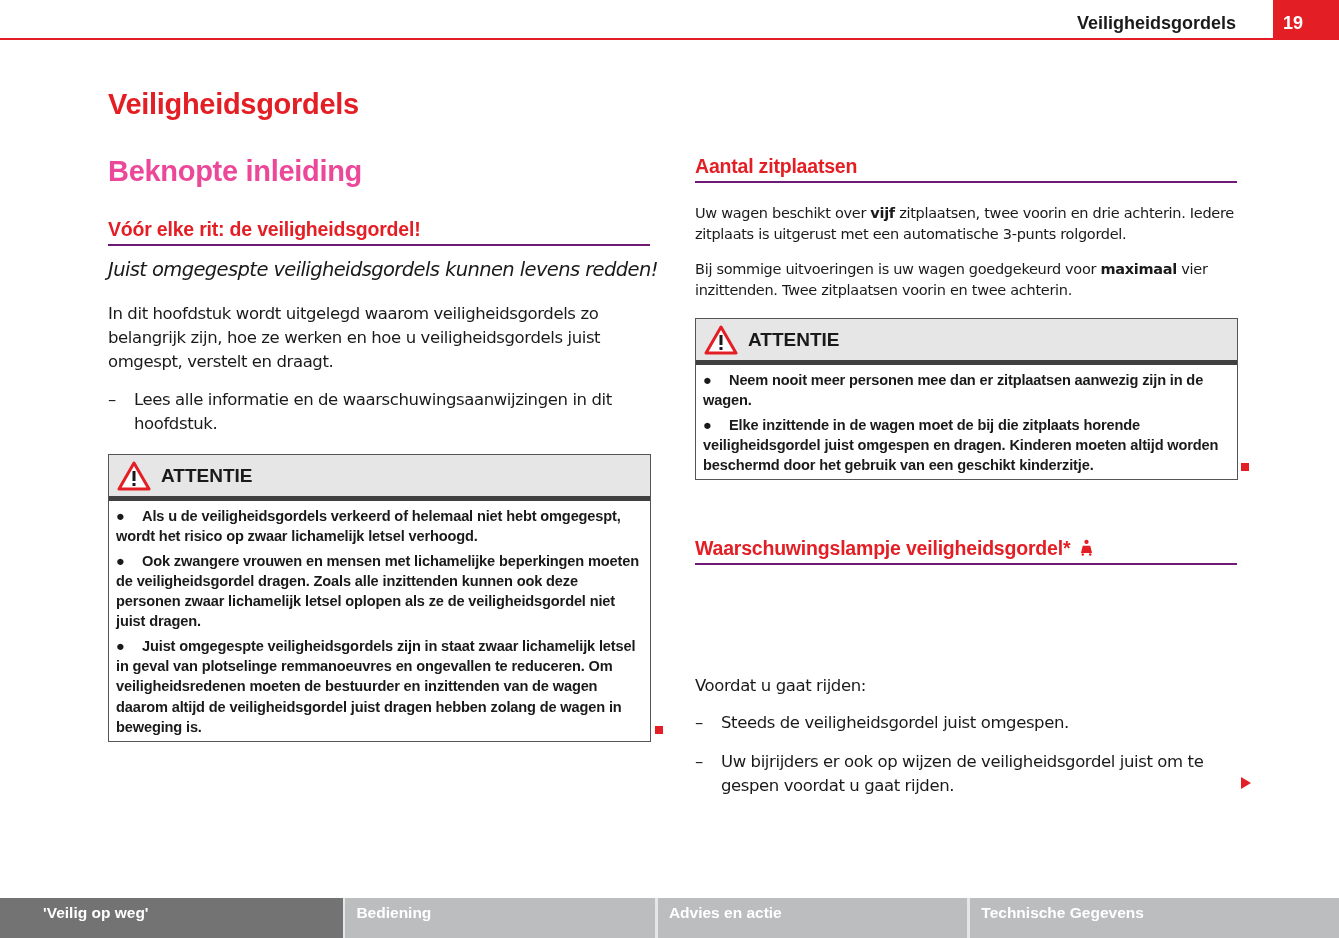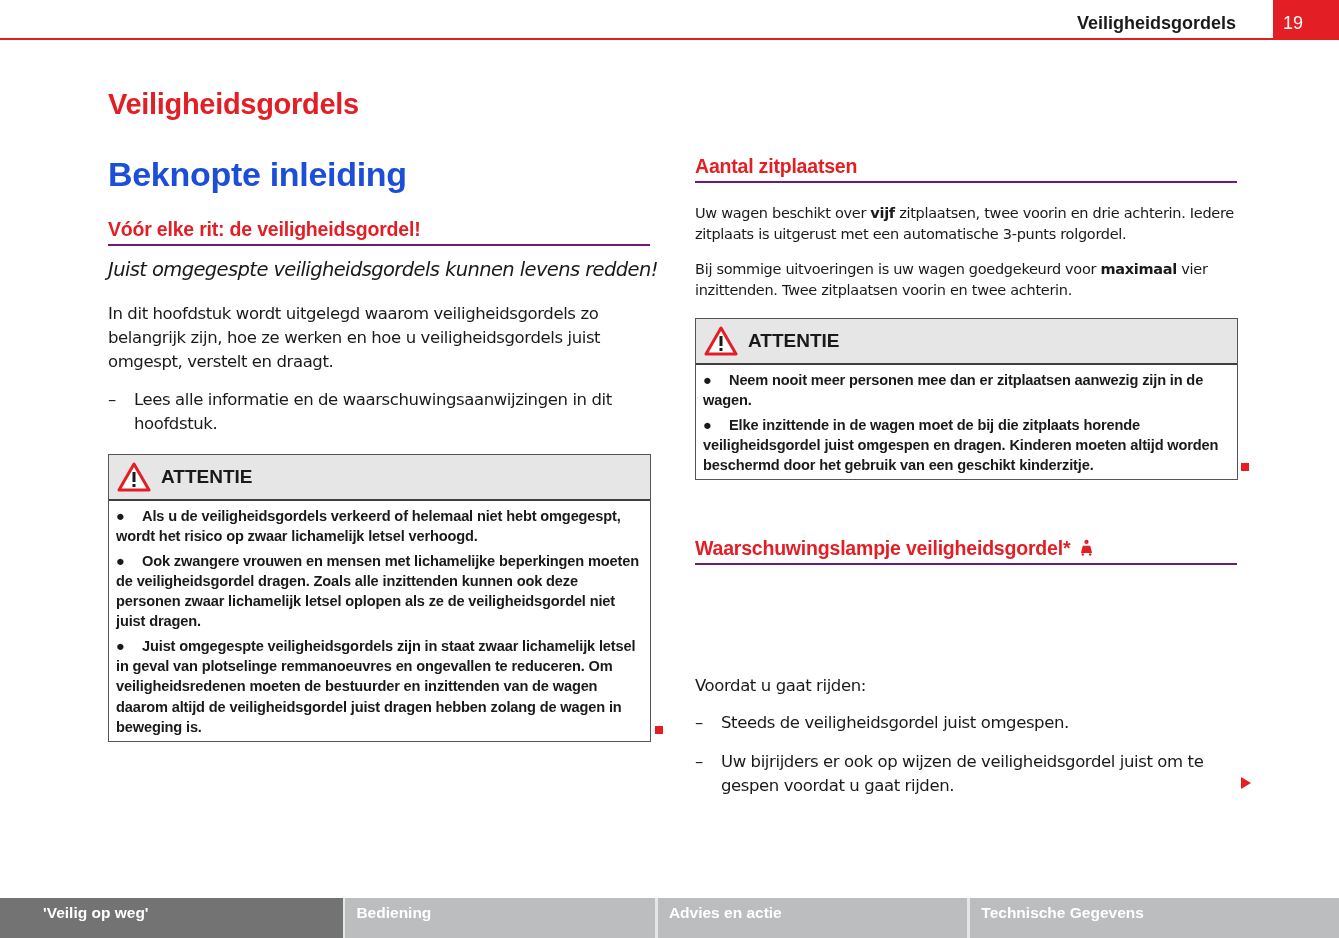--- a/index.html
+++ b/index.html
@@ -10,32 +10,32 @@
     .page { position: relative; width: 1339px; height: 938px; }
 
     
     .header-line { position: absolute; left: 0; top: 38px; width: 1339px; height: 2px; background: #e31e24; }
     .header-title {
       position: absolute; right: 103px; top: 13px;
       font-family: "Liberation Sans", sans-serif; font-weight: bold; font-size: 18px; color: #1a1a1a;
     }
     .page-number {
       position: absolute; left: 1273px; top: 0; width: 66px; height: 40px; background: #e31e24;
-      color: #fff; font-family: "Liberation Sans", sans-serif; font-weight: normal; font-size: 18px;
+      color: #fff; font-family: "Liberation Sans", sans-serif; font-weight: bold; font-size: 18px;
       padding: 13px 0 0 10px;
     }
 
     .h1 {
       position: absolute; left: 108px; top: 88px;
       font-family: "Liberation Sans", sans-serif; font-weight: bold; font-size: 29px; color: #e31e24;
       letter-spacing: -0.3px;
     }
     .h2 {
       position: absolute; left: 108px; top: 155px;
-      font-family: "Liberation Sans", sans-serif; font-weight: bold; font-size: 34px; color: #1d4ed8;
+      font-family: "Liberation Sans", sans-serif; font-weight: bold; font-size: 29px; color: #ec4899;
       letter-spacing: -0.3px;
     }
     .h3 {
       position: absolute;
       font-family: "Liberation Sans", sans-serif; font-weight: bold; font-size: 19.5px; color: #e31e24;
       border-bottom: 2px solid #701a75; padding-bottom: 3px;
       letter-spacing: -0.2px;
     }
     .lead {
       position: absolute; font-style: italic; font-size: 19.5px; color: #1a1a1a;
@@ -49,21 +49,21 @@
     .dash-item { position: absolute; font-size: 16.5px; line-height: 24px; letter-spacing: -0.4px;
       font-family: "DejaVu Sans", sans-serif; }
     .dash-item .dash { position: absolute; left: 0; top: 0; }
     .dash-item .txt { display: block; padding-left: 26px; }
 
     
     .warn {
       position: absolute; border: 1px solid #555; background: #fff;
     }
     .warn-head {
-      background: #e6e6e6; border-bottom: 2px solid #404040; height: 46px;
+      background: #e6e6e6; border-bottom: 5px solid #404040; height: 46px;
       display: flex; align-items: center; padding-left: 8px;
     }
     .warn-head svg { width: 34px; height: 30px; margin-right: 10px; }
     .warn-title {
       font-family: "Liberation Sans", sans-serif; font-weight: bold; font-size: 19px; color: #1a1a1a;
     }
     .warn-body { padding: 5px 7px 4px 7px; }
     .warn-item {
       font-family: "Liberation Sans", sans-serif; font-weight: bold; font-size: 14.6px; line-height: 20.3px;
       color: #1a1a1a; margin-bottom: 4px; letter-spacing: -0.15px;

